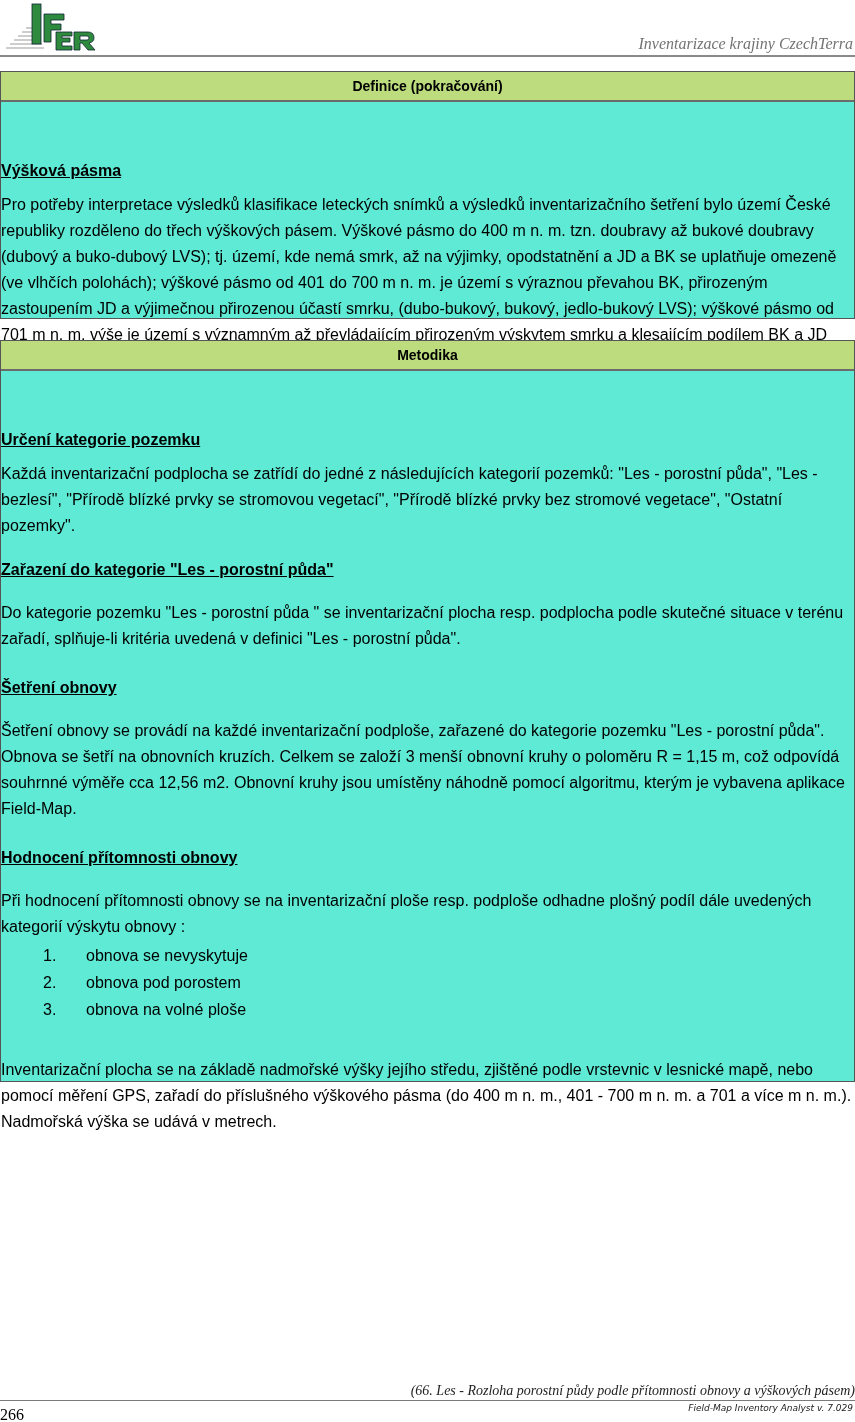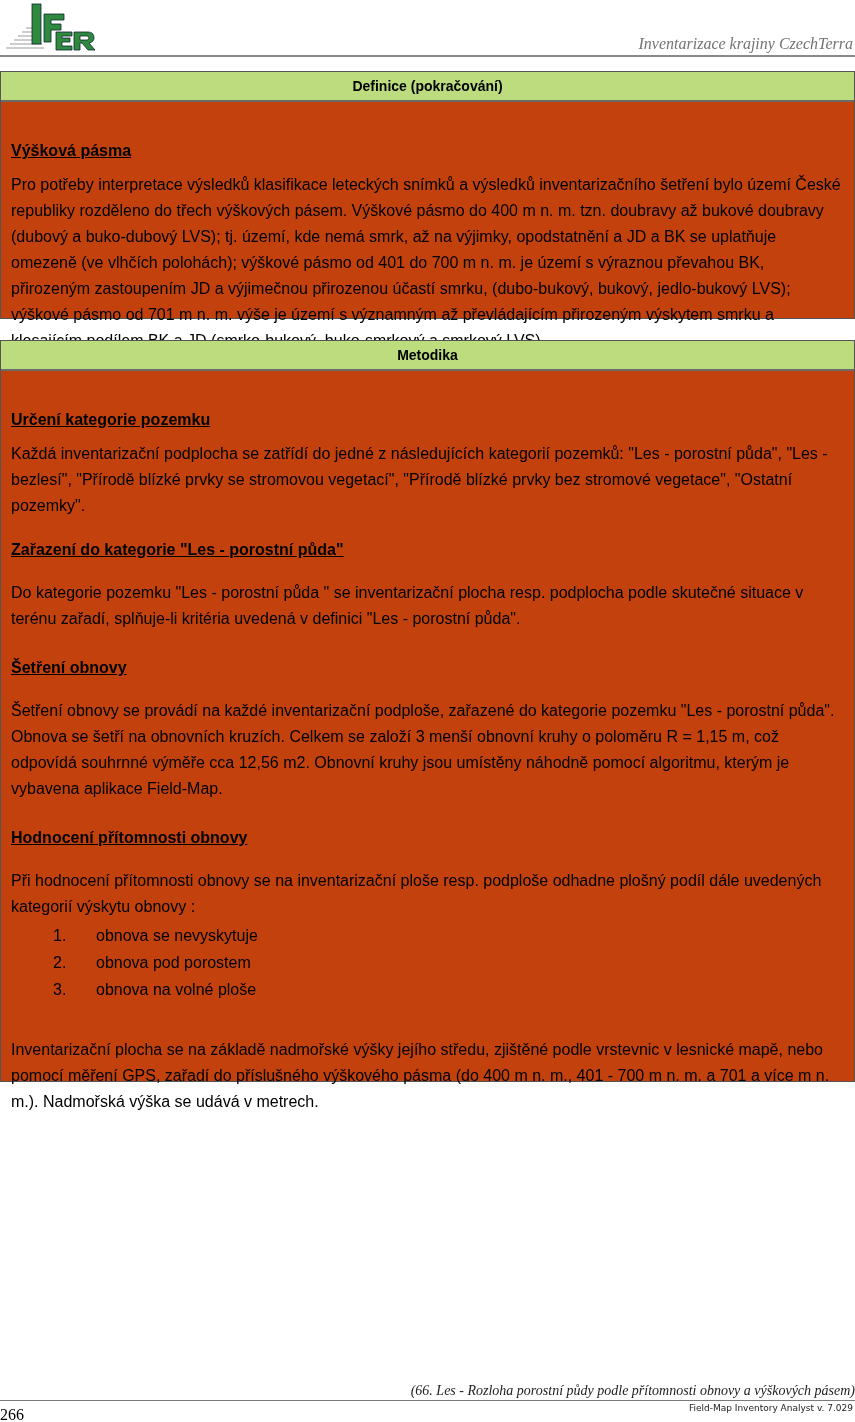--- a/index.html
+++ b/index.html
@@ -3,36 +3,36 @@
   <meta charset="utf-8">
   <style>
     html, body { margin: 0; padding: 0; background: #ffffff; }
     body { width: 855px; height: 1422px; position: relative; overflow: hidden;
            font-family: "Liberation Sans", sans-serif; color: #000; }
     .logo { position: absolute; left: 4px; top: 2px; width: 92px; height: 50px; }
     .header-title { position: absolute; right: 2px; top: 35px; font-family: "Liberation Serif", serif;
                     font-style: italic; font-size: 16px; color: #737373; }
     .header-rule { position: absolute; left: 0; top: 55px; width: 855px; height: 2px; background: #8a8a8a; }
 
-    .panel { position: absolute; left: 0; width: 853px; border: 1px solid #555; background: #c2410c; }
+    .panel { position: absolute; left: 0; width: 853px; border: 1px solid #555; background: #5eead4; }
     .panel-head { background: #bcdc7e; border-bottom: 2px solid #6b6b6b; height: 28px; line-height: 28px;
                   text-align: center; font-weight: bold; font-size: 14px; }
-    .panel-body { padding: 0 10px; }
+    .panel-body { padding: 0 0; margin-top: 20px; }
     .h { font-weight: bold; text-decoration: underline; font-size: 16px; margin: 0; }
     .p { font-size: 16px; line-height: 26px; margin: 0; }
     .ol { margin: 0; padding: 0; list-style: none; }
     .ol li { font-size: 16px; line-height: 19px; height: 27px; display: flex; }
     .ol .num { width: 85px; padding-left: 42px; box-sizing: border-box; }
 
     .caption { position: absolute; left: 0; width: 855px; top: 1383px; text-align: right;
                font-family: "Liberation Serif", serif; font-style: italic; font-size: 14px; color: #222; }
     .footer-rule { position: absolute; left: 0; top: 1400px; width: 855px; height: 1px; background: #7a7a7a; }
     .page-num { position: absolute; left: 0; top: 1406px; font-family: "Liberation Serif", serif; font-size: 16px; }
     .version { position: absolute; right: 2px; top: 1403px; font-family: "DejaVu Sans", sans-serif;
-               font-size: 9px; color: #222; }
+               font-style: italic; font-size: 9px; color: #222; }
   </style>
 </head>
 <body>
 
 <div class="logo">
   <svg width="92" height="50" viewBox="0 0 92 50">
     <g stroke="#bdbdbd" stroke-width="1.5" fill="none">
       <line x1="2" y1="46" x2="40" y2="46"></line>
       <line x1="6" y1="42" x2="38" y2="42"></line>
       <line x1="10" y1="38" x2="36" y2="38"></line>

